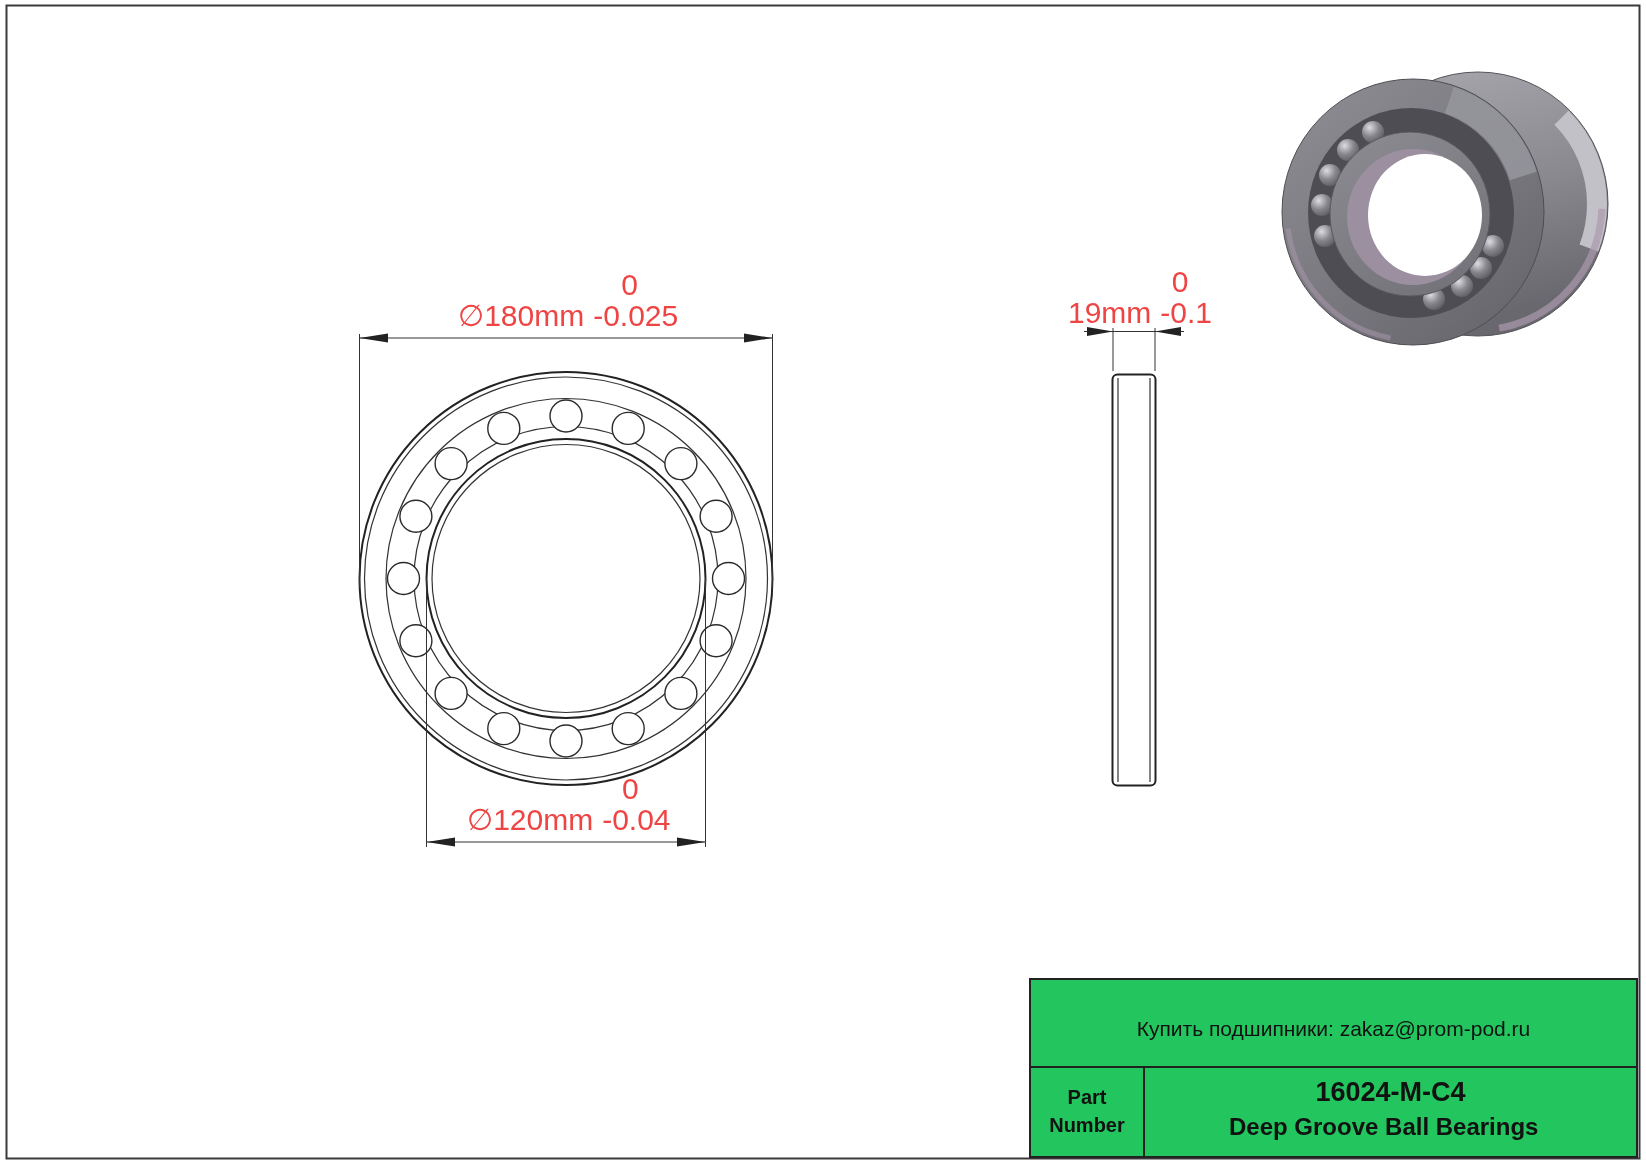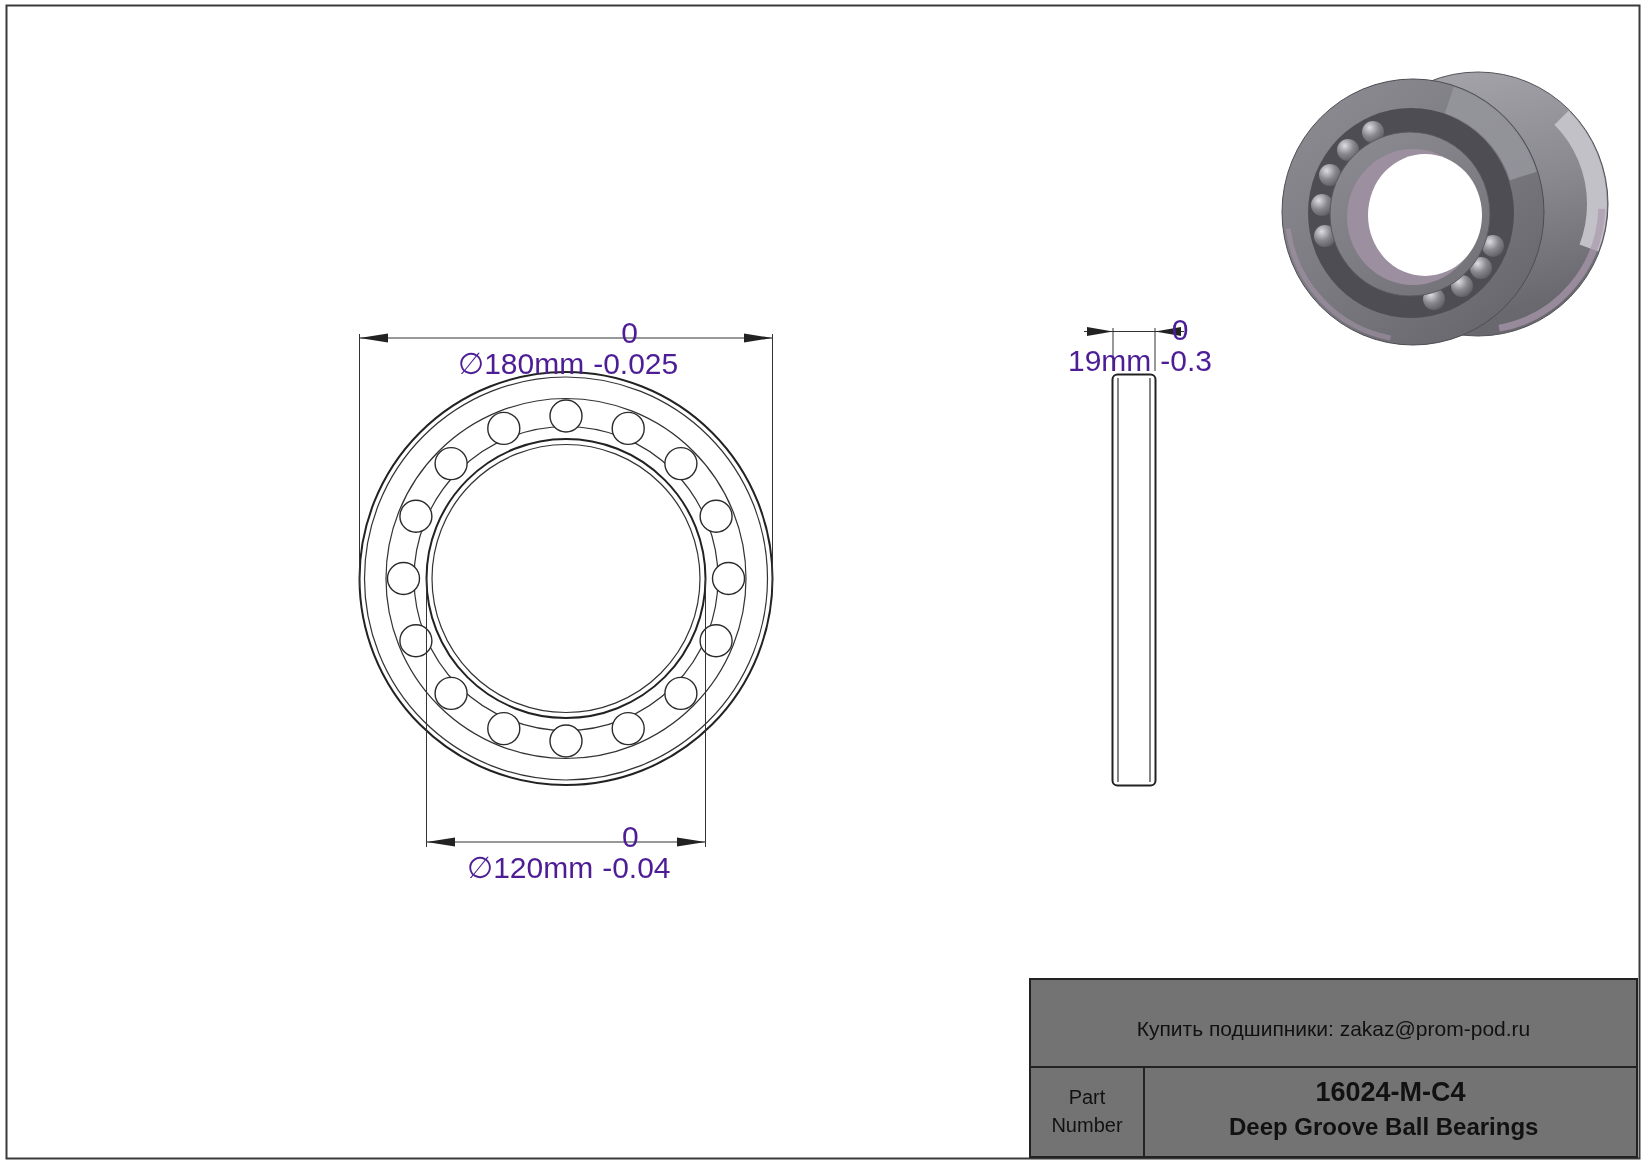--- a/index.html
+++ b/index.html
@@ -4,38 +4,38 @@
 <style>
   html,body{margin:0;padding:0;background:#e8e8e8;}
   .stage{
     position:relative;width:1646px;height:1165px;background:#ffffff;
     font-family:"Liberation Sans","DejaVu Sans",sans-serif;color:#111;overflow:hidden;
   }
   .stage svg{position:absolute;left:0;top:0;}
   
   .dim{
     position:absolute;display:flex;align-items:flex-end;gap:9px;
-    font-size:30px;line-height:1.02;color:#4c1d95;white-space:nowrap;margin-top:48px;
+    font-size:30px;line-height:1.02;color:#ef4444;white-space:nowrap;
   }
   .dim .stack{display:flex;flex-direction:column;align-items:center;}
   .dim .stack .tol-upper{transform:translateX(-6px);}
   
   .tblock{
     position:absolute;left:1029px;top:978px;width:609px;height:180px;
-    border:2px solid #222;box-sizing:border-box;display:flex;flex-direction:column;background:#737373;
+    border:2px solid #222;box-sizing:border-box;display:flex;flex-direction:column;background:#22c55e;
   }
   .tblock .row1{
     height:88px;border-bottom:2px solid #222;display:flex;align-items:center;
     justify-content:center;font-size:21px;padding-top:12px;box-sizing:border-box;
   }
   .tblock .row2{flex:1;display:flex;}
   .tblock .cell-label{
     width:114px;border-right:2px solid #222;box-sizing:border-box;
     display:flex;align-items:center;justify-content:center;text-align:center;
-    font-size:20px;line-height:1.38;padding-bottom:0;
+    font-size:20px;line-height:1.38;padding-bottom:0;font-weight:bold;
   }
   .tblock .cell-value{flex:1;position:relative;font-weight:bold;}
   .tblock .part-number{position:absolute;left:0;right:0;top:9px;text-align:center;font-size:27px;}
   .tblock .product-type{position:absolute;left:84px;right:0;top:45px;text-align:left;font-size:24px;}
 </style>
 </head>
 <body>
 
 <div class="stage">
 
@@ -170,21 +170,21 @@
     <span class="stack">
       <span class="tol-upper">0</span>
       <span class="tol-lower">-0.04</span>
     </span>
   </div>
 
   <div class="dim" style="left:1068px;top:267px;">
     <span>19mm</span>
     <span class="stack">
       <span class="tol-upper">0</span>
-      <span class="tol-lower">-0.3</span>
+      <span class="tol-lower">-0.1</span>
     </span>
   </div>
 
   <div class="tblock">
     <div class="row1">
       <span>Купить подшипники: zakaz@prom-pod.ru</span>
     </div>
     <div class="row2">
       <div class="cell-label">Part Number</div>
       <div class="cell-value">

